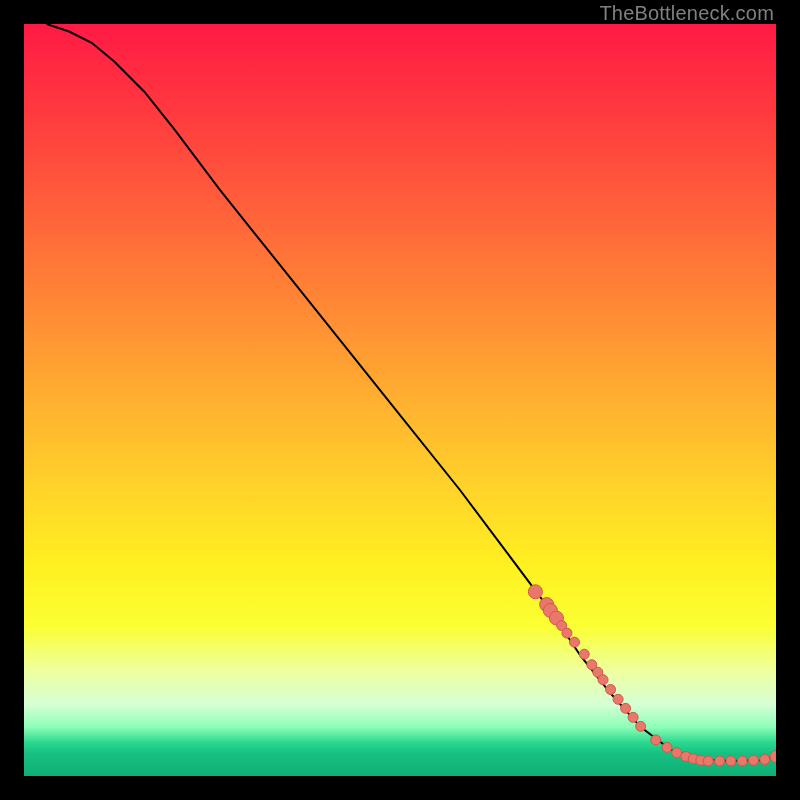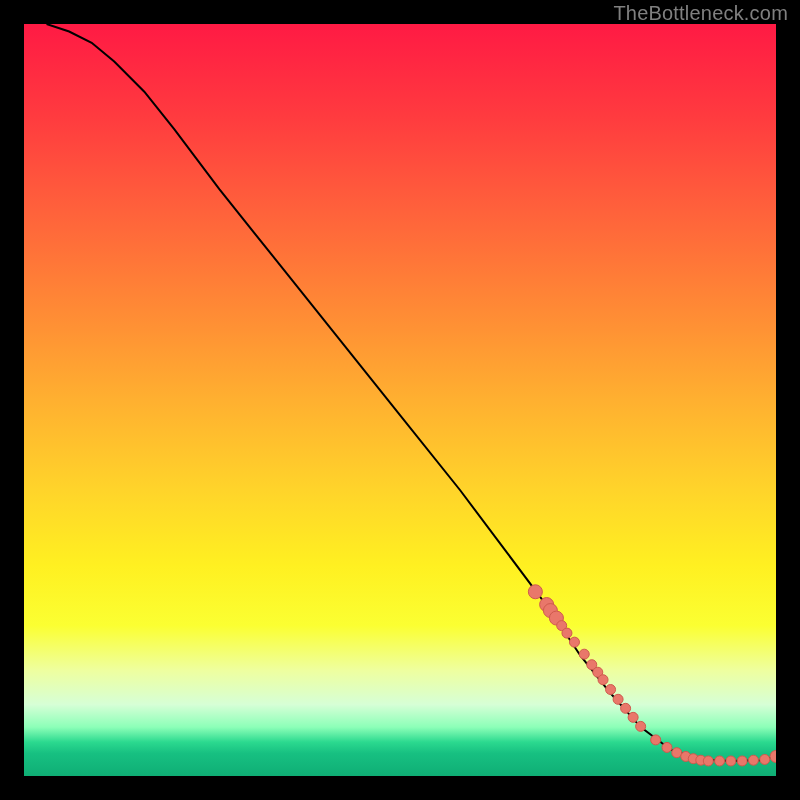--- a/index.html
+++ b/index.html
@@ -15,21 +15,21 @@
     position: absolute;
     left: 24px;
     top: 24px;
     width: 752px;
     height: 752px;
     background: #000;
   }
   .watermark {
     position: absolute;
     top: 2px;
-    right: 12px;
+    right: 26px;
     color: #808080;
     font-size: 20px;
     font-weight: 400;
     letter-spacing: 0.2px;
     z-index: 10;
   }
   svg {
     position: absolute;
     left: 0;
     top: 0;

